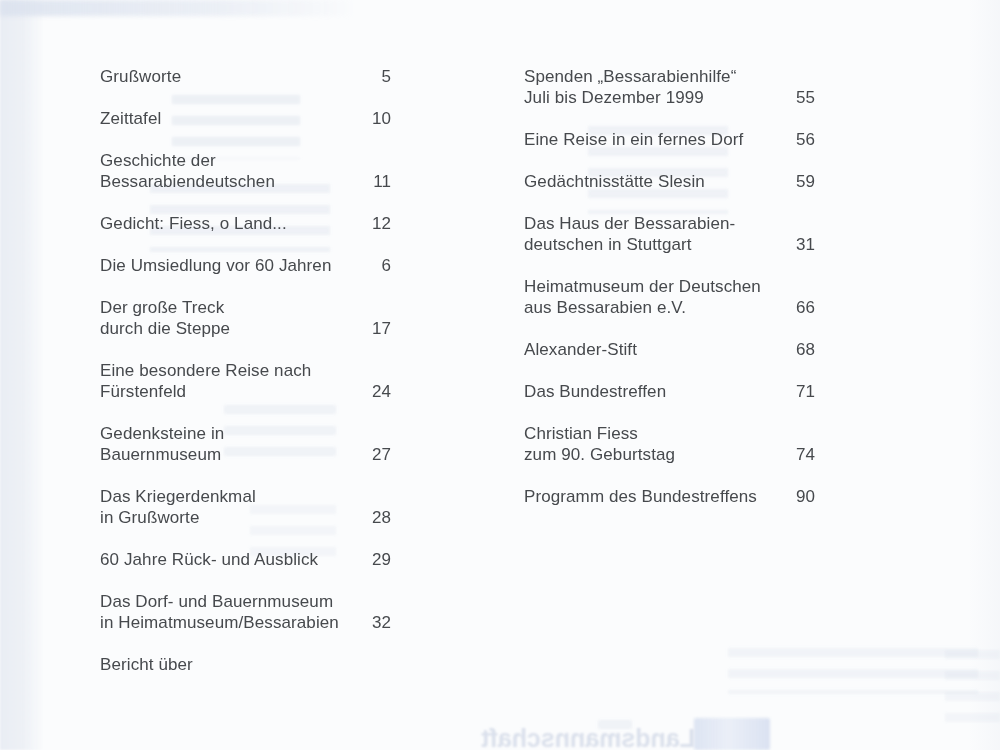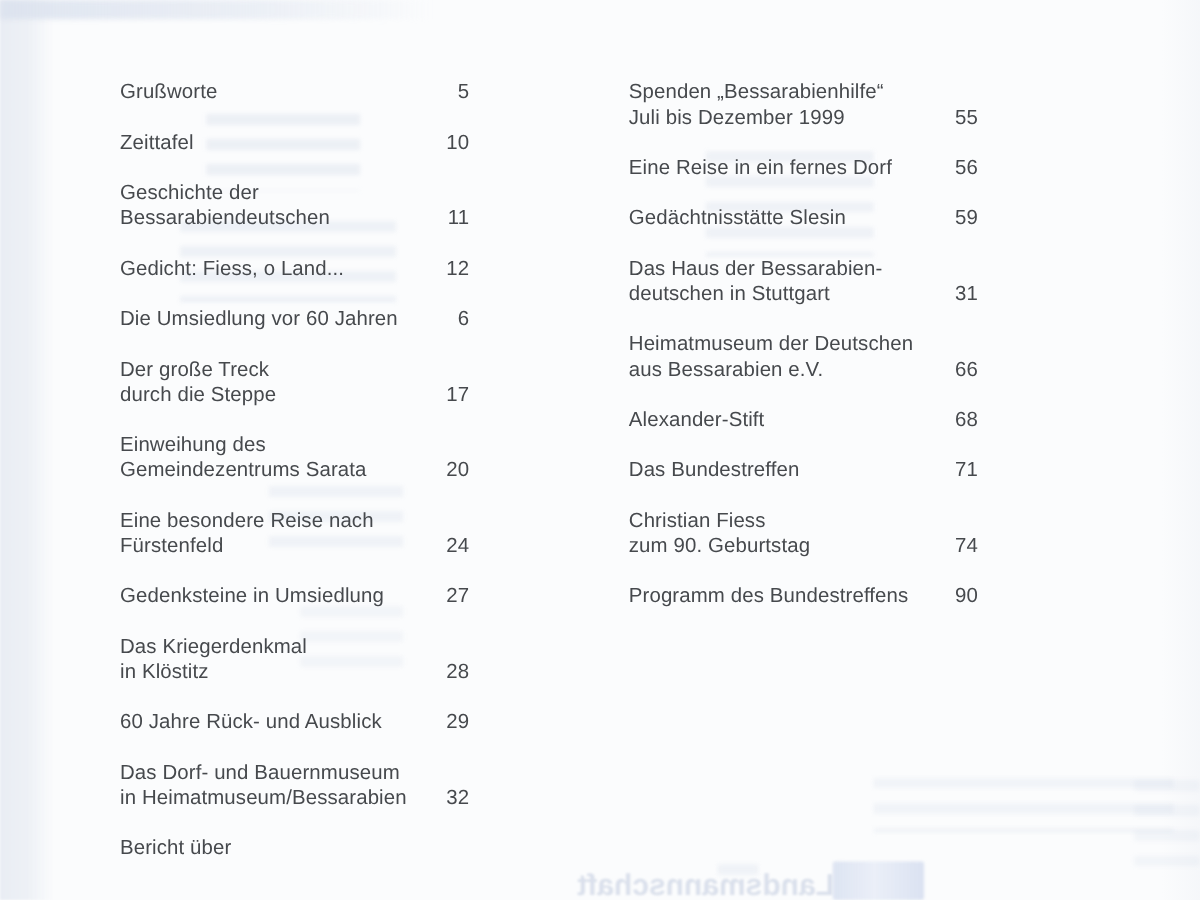--- a/index.html
+++ b/index.html
@@ -128,36 +128,31 @@
       <div class="toc-entry">
     <span class="toc-title">Die Umsiedlung vor 60 Jahren</span>
     <span class="toc-page">6</span>
   </div>
       <div class="toc-entry">
     <span class="toc-title">Der große Treck
 durch die Steppe</span>
     <span class="toc-page">17</span>
   </div>
       <div class="toc-entry">
-    <span class="toc-title">Einweihung des
-Gemeindezentrums Sarata</span>
-    <span class="toc-page">20</span>
-  </div>
-      <div class="toc-entry">
     <span class="toc-title">Eine besondere Reise nach
 Fürstenfeld</span>
     <span class="toc-page">24</span>
   </div>
       <div class="toc-entry">
-    <span class="toc-title">Gedenksteine in Umsiedlung</span>
+    <span class="toc-title">Gedenksteine in Bauernmuseum</span>
     <span class="toc-page">27</span>
   </div>
       <div class="toc-entry">
     <span class="toc-title">Das Kriegerdenkmal
-in Klöstitz</span>
+in Grußworte</span>
     <span class="toc-page">28</span>
   </div>
       <div class="toc-entry">
     <span class="toc-title">60 Jahre Rück- und Ausblick</span>
     <span class="toc-page">29</span>
   </div>
       <div class="toc-entry">
     <span class="toc-title">Das Dorf- und Bauernmuseum
 in Heimatmuseum/Bessarabien</span>
     <span class="toc-page">32</span>

